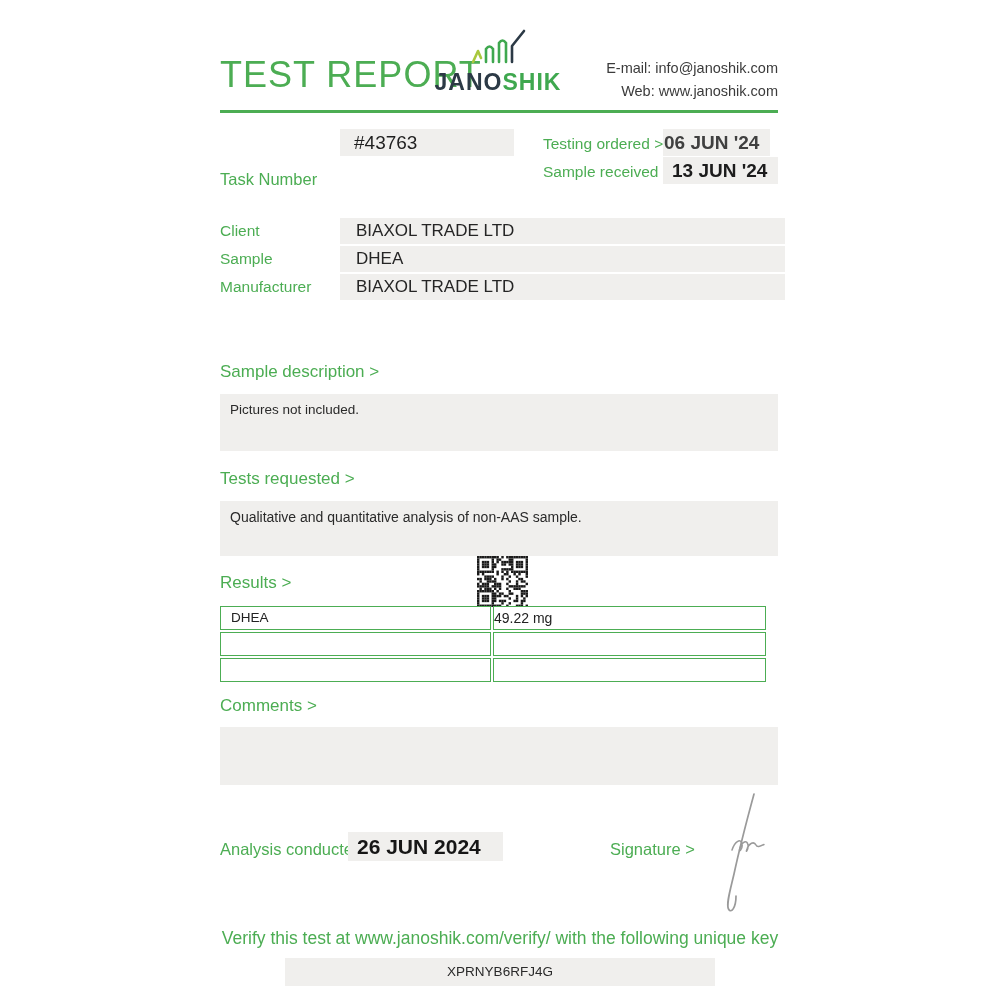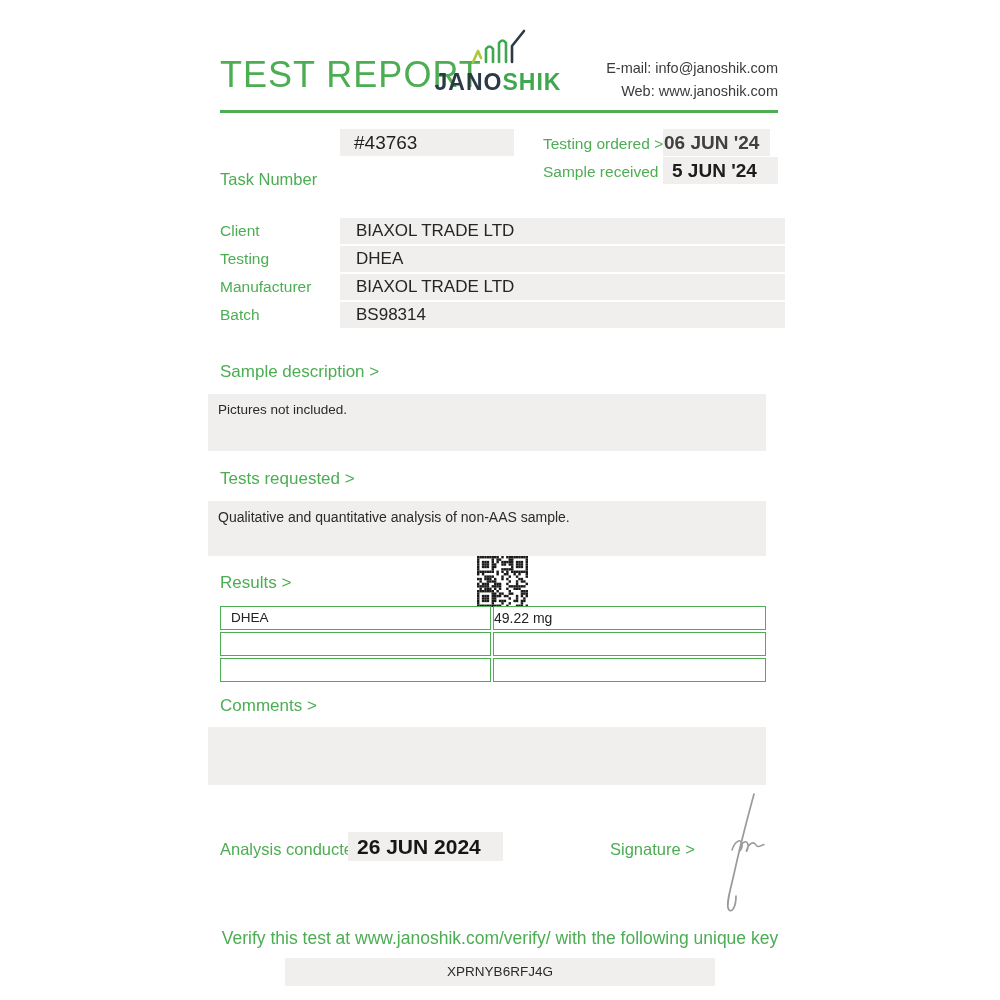--- a/index.html
+++ b/index.html
@@ -33,21 +33,21 @@
   .sr-label{left:543px;top:159px;line-height:25px;}
   .sr-value{left:663px;top:157px;width:106px;height:27px;line-height:27px;
     padding-left:9px;font-size:19px;font-weight:600;color:#1c1c1c;}
 
   .field-row{left:220px;width:558px;height:26px;}
   .field-label{position:absolute;left:0;top:0;line-height:26px;}
   .field-value{position:absolute;left:120px;top:0;width:429px;height:26px;
     line-height:26px;padding-left:16px;font-size:17px;color:#252525;}
 
   .sec-label{left:220px;font-size:17px;color:#4cad53;}
-  .sec-box{left:208px;width:538px;background:#f0efed;color:#2a2a2a;
+  .sec-box{left:220px;width:538px;background:#f0efed;color:#2a2a2a;
     font-size:13.5px;padding:8px 10px;}
 
   .qr{left:477px;top:556px;}
 
   .results-table{
     left:220px;top:606px;width:552px;
     display:grid;grid-template-columns:271px 273px;gap:2px;
   }
   .cell{border:1px solid #4cad53;height:22px;line-height:22px;background:#fff;
     color:#222;overflow:hidden;}
@@ -89,37 +89,33 @@
     <div>Web: www.janoshik.com</div>
   </div>
 
   <div class="abs rule"></div>
 
   <div class="abs lbl task-label">Task Number</div>
   <div class="abs valbox task-value">#43763</div>
   <div class="abs lbl to-label">Testing ordered &gt;</div>
   <div class="abs valbox to-value">06 JUN '24</div>
   <div class="abs lbl sr-label">Sample received &gt;</div>
-  <div class="abs valbox sr-value">5 JUN '24</div>
+  <div class="abs valbox sr-value">13 JUN '24</div>
 
   <div class="abs field-row" style="top:218px">
     <span class="lbl field-label">Client</span>
     <span class="valbox field-value">BIAXOL TRADE LTD</span>
   </div>
   <div class="abs field-row" style="top:246px">
-    <span class="lbl field-label">Testing</span>
+    <span class="lbl field-label">Sample</span>
     <span class="valbox field-value">DHEA</span>
   </div>
   <div class="abs field-row" style="top:274px">
     <span class="lbl field-label">Manufacturer</span>
     <span class="valbox field-value">BIAXOL TRADE LTD</span>
-  </div>
-  <div class="abs field-row" style="top:302px">
-    <span class="lbl field-label">Batch</span>
-    <span class="valbox field-value">BS98314</span>
   </div>
 
   <div class="abs sec-label" style="top:362px">Sample description &gt;</div>
   <div class="abs sec-box" style="top:394px;height:41px">
     <span>Pictures not included.</span>
   </div>
 
   <div class="abs sec-label" style="top:469px">Tests requested &gt;</div>
   <div class="abs sec-box" style="top:501px;height:39px;font-size:14px">
     <span>Qualitative and quantitative analysis of non-AAS sample.</span>

